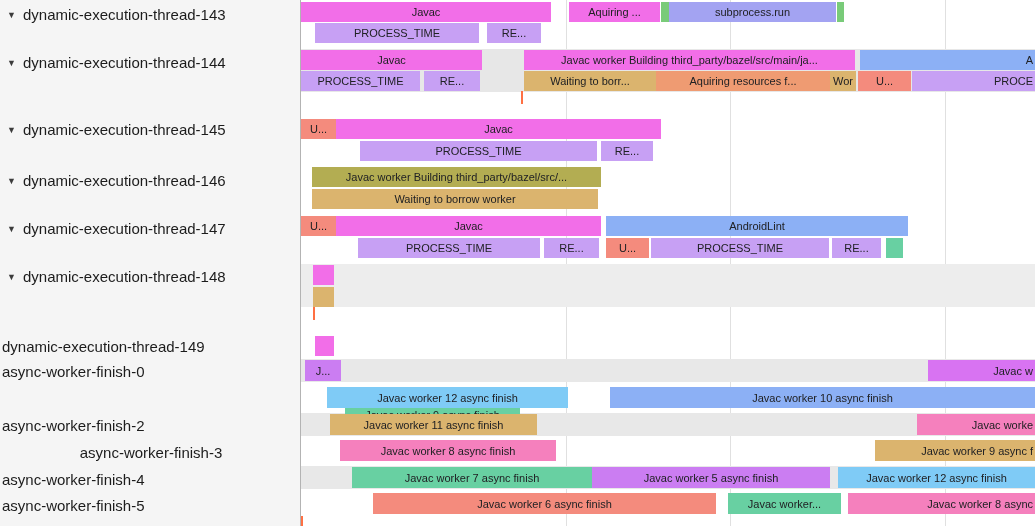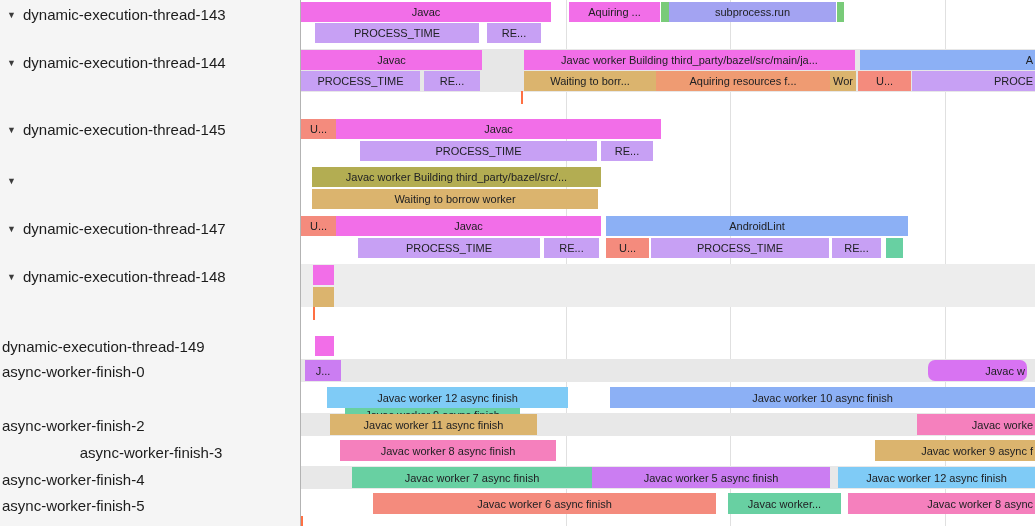--- a/index.html
+++ b/index.html
@@ -73,21 +73,21 @@
       <div class="span" style="left: 544px; top: 238px; width: 55px; height: 20px; background: rgb(199, 160, 244);">RE...</div>
       <div class="span" style="left: 606px; top: 238px; width: 43px; height: 20px; background: rgb(244, 139, 125);">U...</div>
       <div class="span" style="left: 651px; top: 238px; width: 178px; height: 20px; background: rgb(199, 160, 244);">PROCESS_TIME</div>
       <div class="span" style="left: 832px; top: 238px; width: 49px; height: 20px; background: rgb(199, 160, 244);">RE...</div>
       <div class="span" style="left: 886px; top: 238px; width: 17px; height: 20px; background: rgb(104, 208, 162);"></div>
       <div class="span" style="left: 313px; top: 265px; width: 21px; height: 20px; background: rgb(242, 110, 232);"></div>
       <div class="span" style="left: 313px; top: 287px; width: 21px; height: 20px; background: rgb(219, 180, 110);"></div>
       <div class="span" style="left: 315px; top: 336px; width: 19px; height: 20px; background: rgb(242, 110, 232);"></div>
       <div class="span" style="left: 305px; top: 360px; width: 36px; height: 21px; background: rgb(203, 125, 242);">J...</div>
       <div class="span" style="left: 345px; top: 360px; width: 175px; height: 21px; background: rgb(104, 208, 162); margin-top: 44px;">Javac worker 9 async finish</div>
-      <div class="span right" style="left: 928px; top: 360px; width: 99px; height: 21px; background: rgb(216, 115, 242); border-radius: 7px;">Javac w</div>
+      <div class="span right" style="left: 928px; top: 360px; width: 107px; height: 21px; background: rgb(216, 115, 242);">Javac w</div>
       <div class="span" style="left: 327px; top: 387px; width: 241px; height: 21px; background: rgb(127, 203, 246);">Javac worker 12 async finish</div>
       <div class="span" style="left: 610px; top: 387px; width: 425px; height: 21px; background: rgb(140, 176, 245);">Javac worker 10 async finish</div>
       <div class="span" style="left: 330px; top: 414px; width: 207px; height: 21px; background: rgb(219, 180, 110);">Javac worker 11 async finish</div>
       <div class="span right" style="left: 917px; top: 414px; width: 118px; height: 21px; background: rgb(245, 128, 189);">Javac worke</div>
       <div class="span" style="left: 340px; top: 440px; width: 216px; height: 21px; background: rgb(245, 128, 189);">Javac worker 8 async finish</div>
       <div class="span right" style="left: 875px; top: 440px; width: 160px; height: 21px; background: rgb(219, 180, 110);">Javac worker 9 async f</div>
       <div class="span" style="left: 352px; top: 467px; width: 240px; height: 21px; background: rgb(104, 208, 162);">Javac worker 7 async finish</div>
       <div class="span" style="left: 592px; top: 467px; width: 238px; height: 21px; background: rgb(203, 125, 242);">Javac worker 5 async finish</div>
       <div class="span" style="left: 838px; top: 467px; width: 197px; height: 21px; background: rgb(127, 203, 246);">Javac worker 12 async finish</div>
       <div class="span" style="left: 373px; top: 493px; width: 343px; height: 21px; background: rgb(244, 139, 125);">Javac worker 6 async finish</div>
@@ -105,20 +105,21 @@
       <div class="side-item" style="top: 53px;">
         <div class="arrow">▼</div>
         <div class="lbl">dynamic-execution-thread-144</div>
       </div>
       <div class="side-item" style="top: 120px;">
         <div class="arrow">▼</div>
         <div class="lbl">dynamic-execution-thread-145</div>
       </div>
       <div class="side-item" style="top: 171px;">
         <div class="arrow">▼</div>
+        <div class="lbl">dynamic-execution-thread-146</div>
       </div>
       <div class="side-item" style="top: 219px;">
         <div class="arrow">▼</div>
         <div class="lbl">dynamic-execution-thread-147</div>
       </div>
       <div class="side-item" style="top: 267px;">
         <div class="arrow">▼</div>
         <div class="lbl">dynamic-execution-thread-148</div>
       </div>
       <div class="side-item no-arrow" style="top: 337px;">

